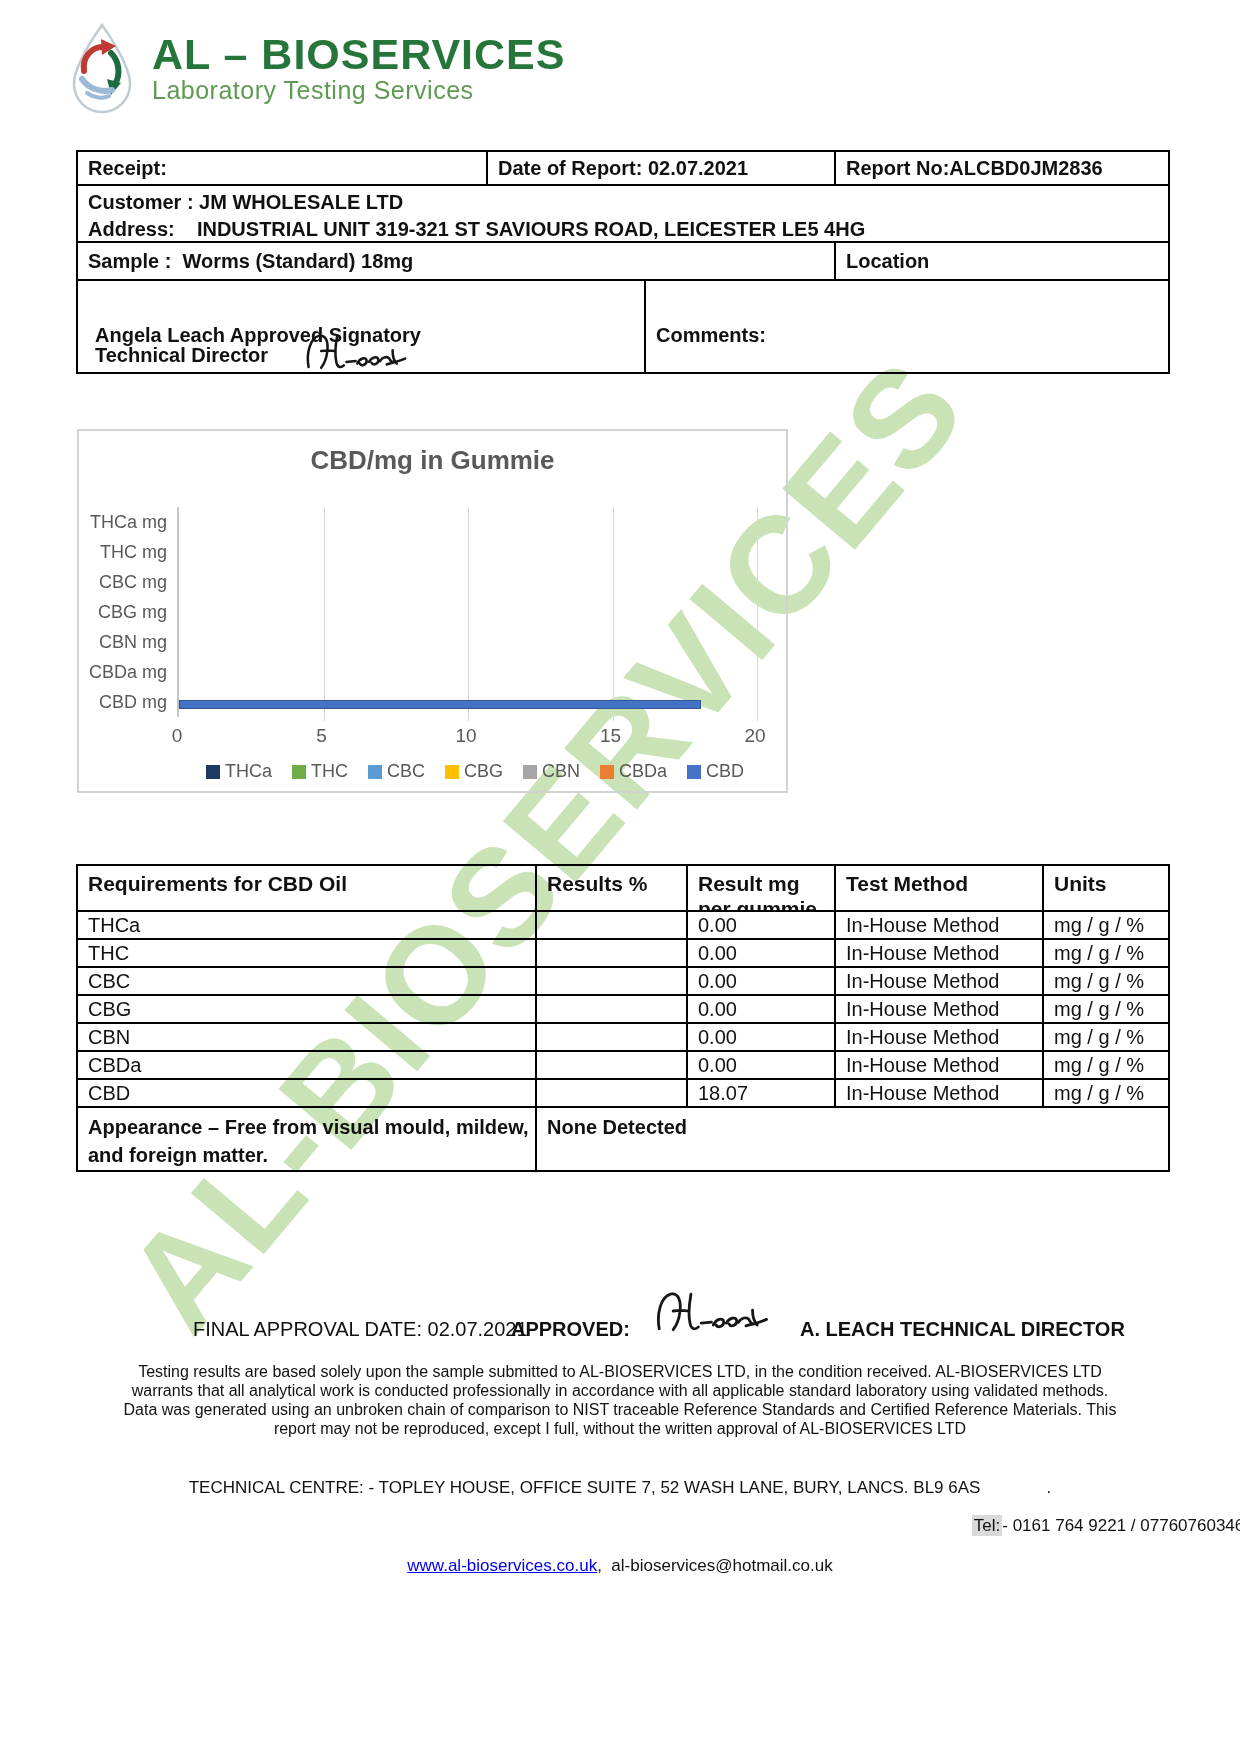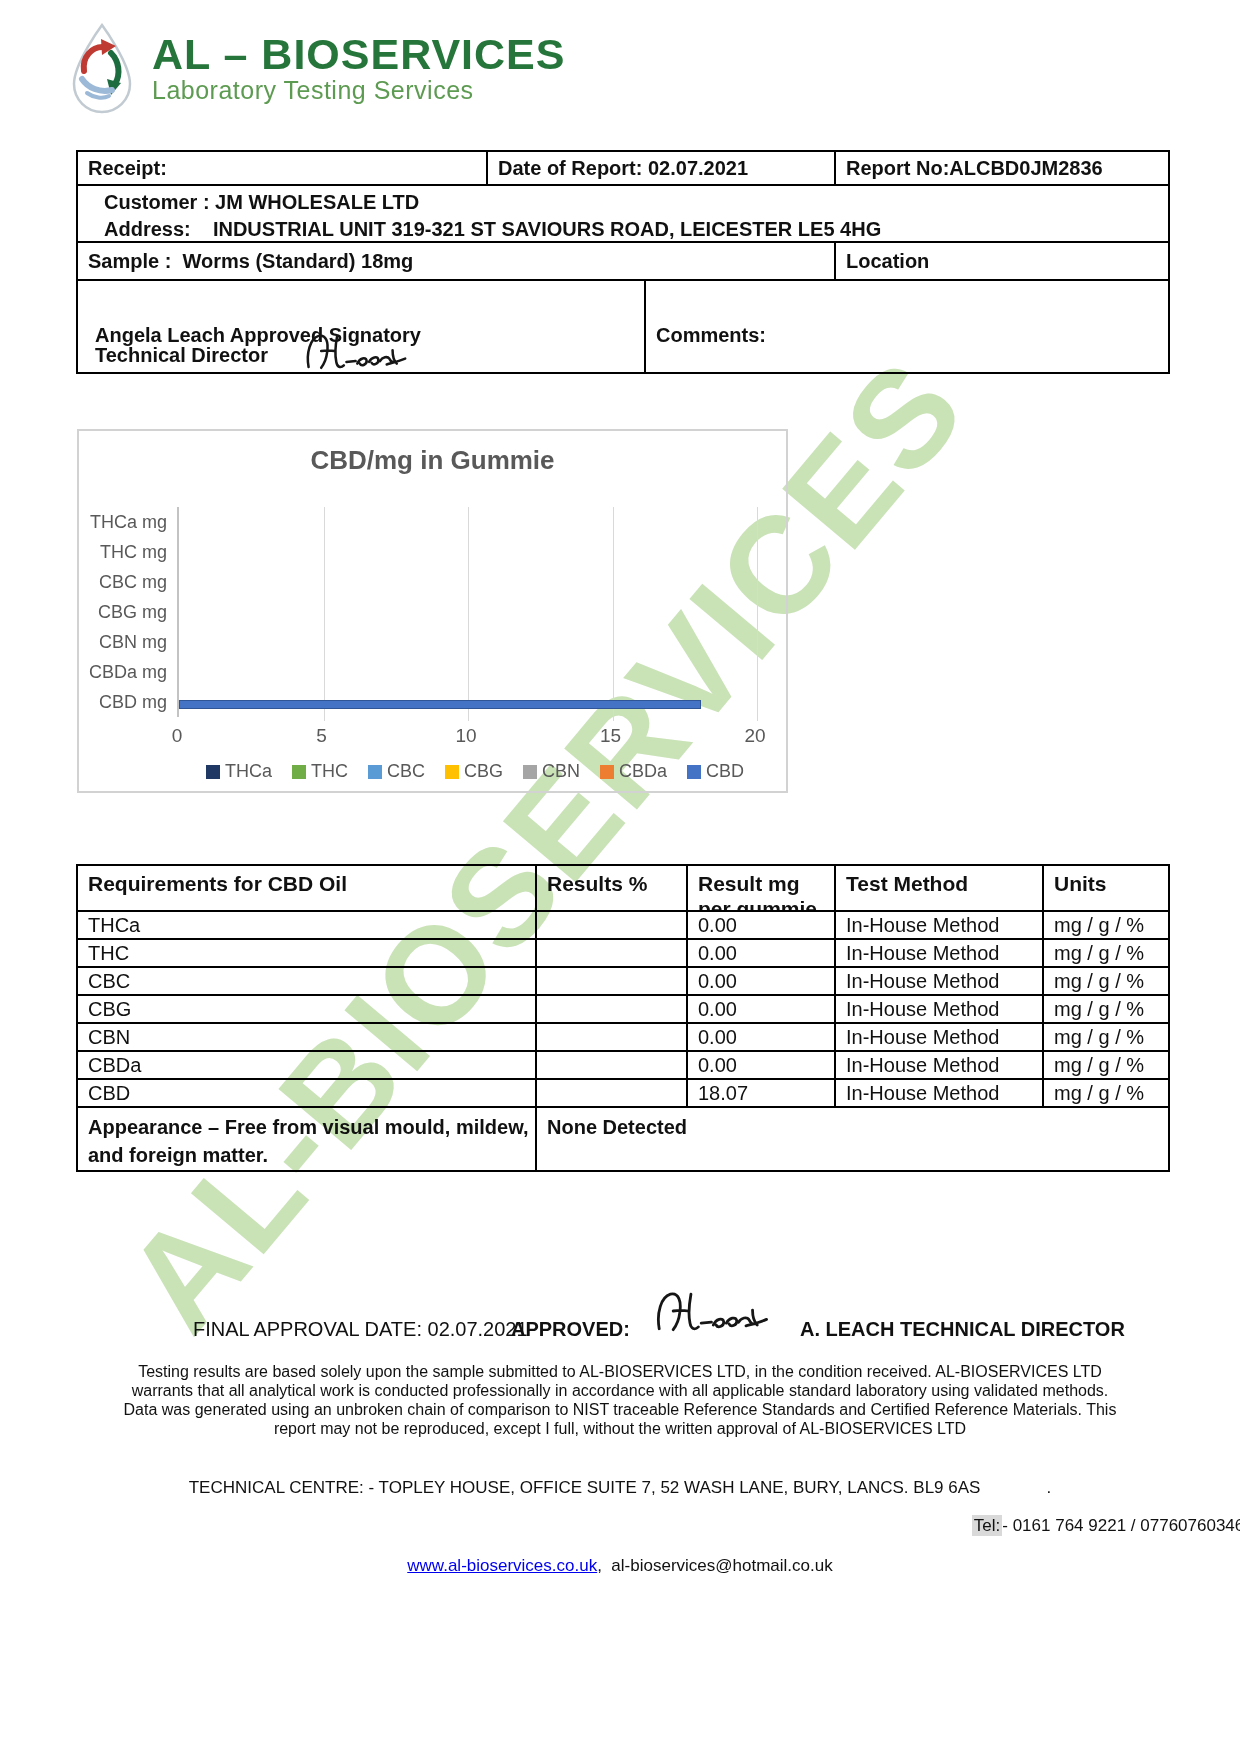--- a/index.html
+++ b/index.html
@@ -104,21 +104,21 @@
       <div class="logo-subtitle" style="color: rgb(94, 155, 82);">Laboratory Testing Services</div>
     </div>
   </header>
 
   <div class="info-table">
     <div class="irow r1">
       <div class="icell b fs20" style="flex:0 0 408px;">Receipt:</div>
       <div class="icell b fs20" style="flex:0 0 348px;">Date of Report: 02.07.2021</div>
       <div class="icell b fs20" style="flex:1;">Report No:ALCBD0JM2836</div>
     </div>
-    <div class="irow r2" style="display:block;padding-left:16px;">
+    <div class="irow r2" style="display:block;">
       <div class="line">Customer : JM WHOLESALE LTD</div>
       <div class="line">Address:    INDUSTRIAL UNIT 319-321 ST SAVIOURS ROAD, LEICESTER LE5 4HG</div>
     </div>
     <div class="irow r3">
       <div class="icell b fs20" style="flex:0 0 756px;">Sample :  Worms (Standard) 18mg</div>
       <div class="icell b fs20" style="flex:1;">Location</div>
     </div>
     <div class="irow r4">
       <div class="icell" style="flex:0 0 559px;">
         <div class="signatory">Angela Leach Approved Signatory</div>

